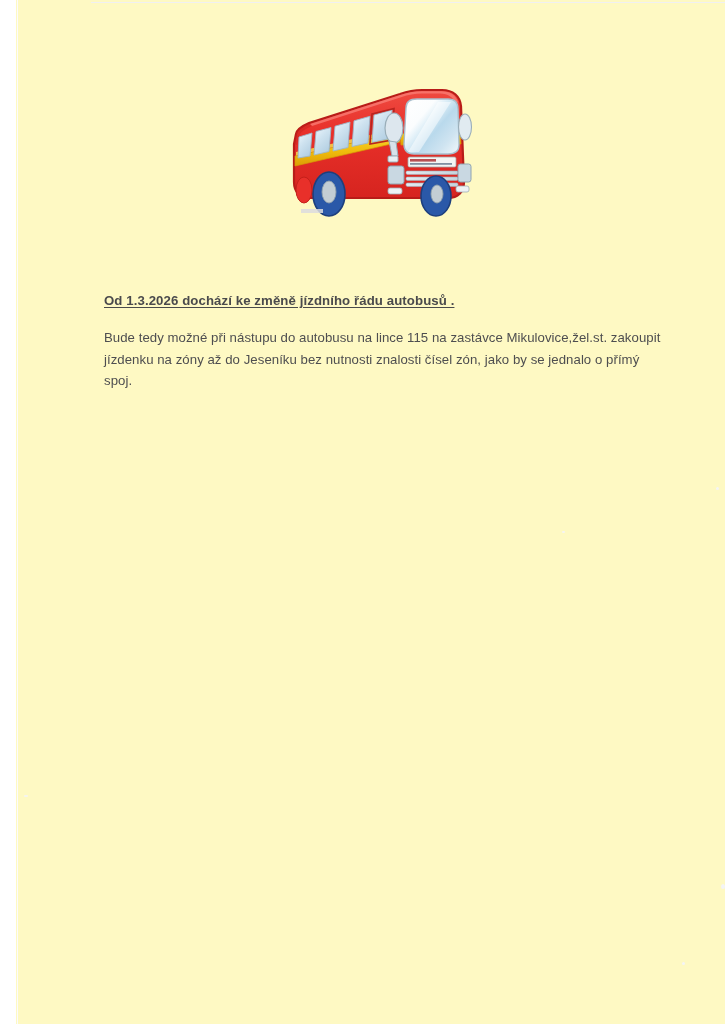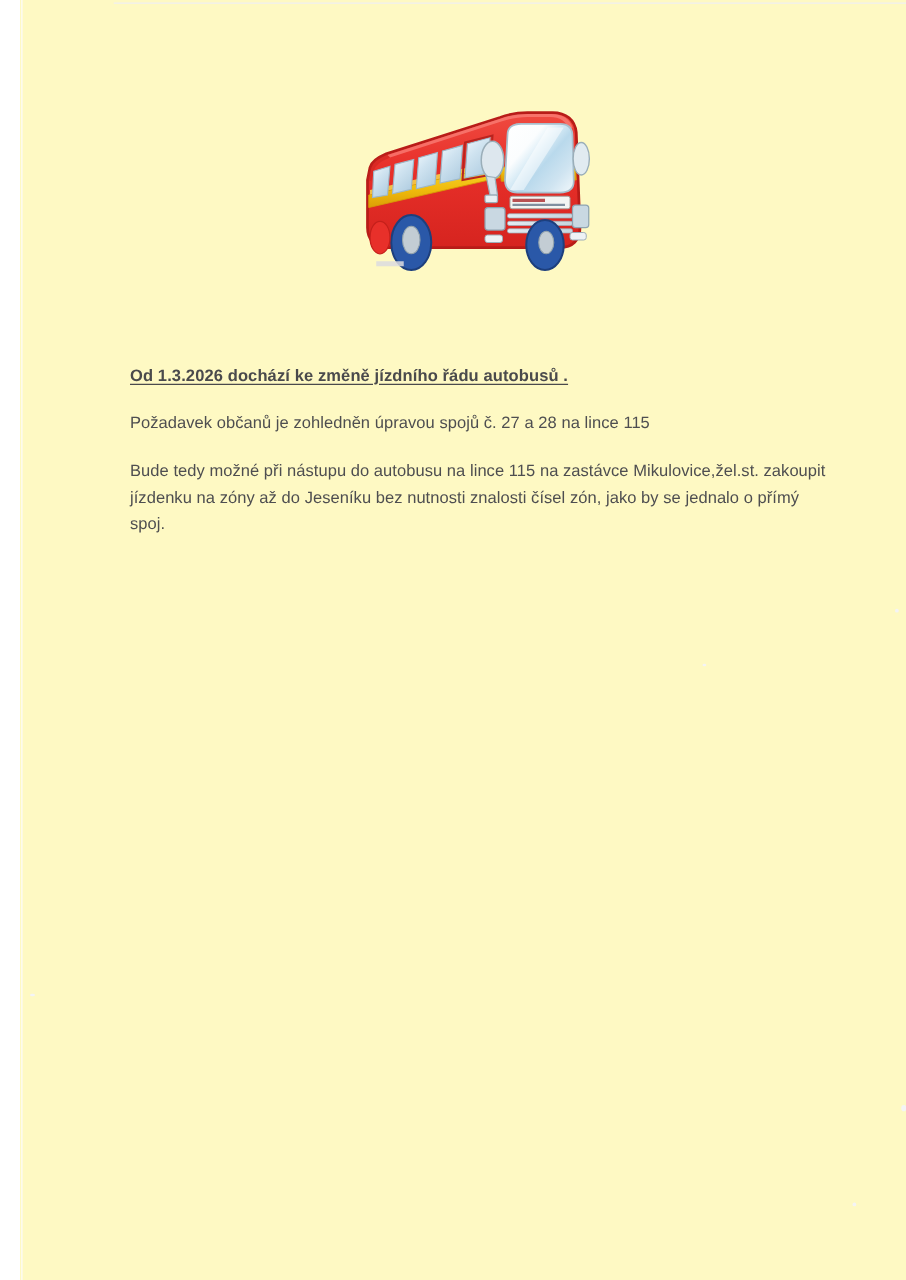--- a/index.html
+++ b/index.html
@@ -195,20 +195,19 @@
       <ellipse cx="16" cy="108" rx="8" ry="13" fill="#e8302a" stroke="#c4201b" stroke-width="1"></ellipse>
     </svg>
   </div>
 
   <div class="watermark"></div>
 
   <div class="text-block">
 
     <p class="doc-heading">Od 1.3.2026 dochází ke změně  jízdního řádu autobusů .</p>
 
-    <p class="doc-para tight">Požadavek občanů je zohledněn úpravou spojů č. 27 a 28 na lince 115</p>
 
 
     <p class="doc-para last">Bude tedy  možné při nástupu do autobusu na lince 115 na zastávce Mikulovice,žel.st. zakoupit jízdenku na zóny až do Jeseníku bez nutnosti znalosti čísel zón, jako by se jednalo o přímý spoj.</p>
 
   </div>
 
 </div>
 
 </body></html>

